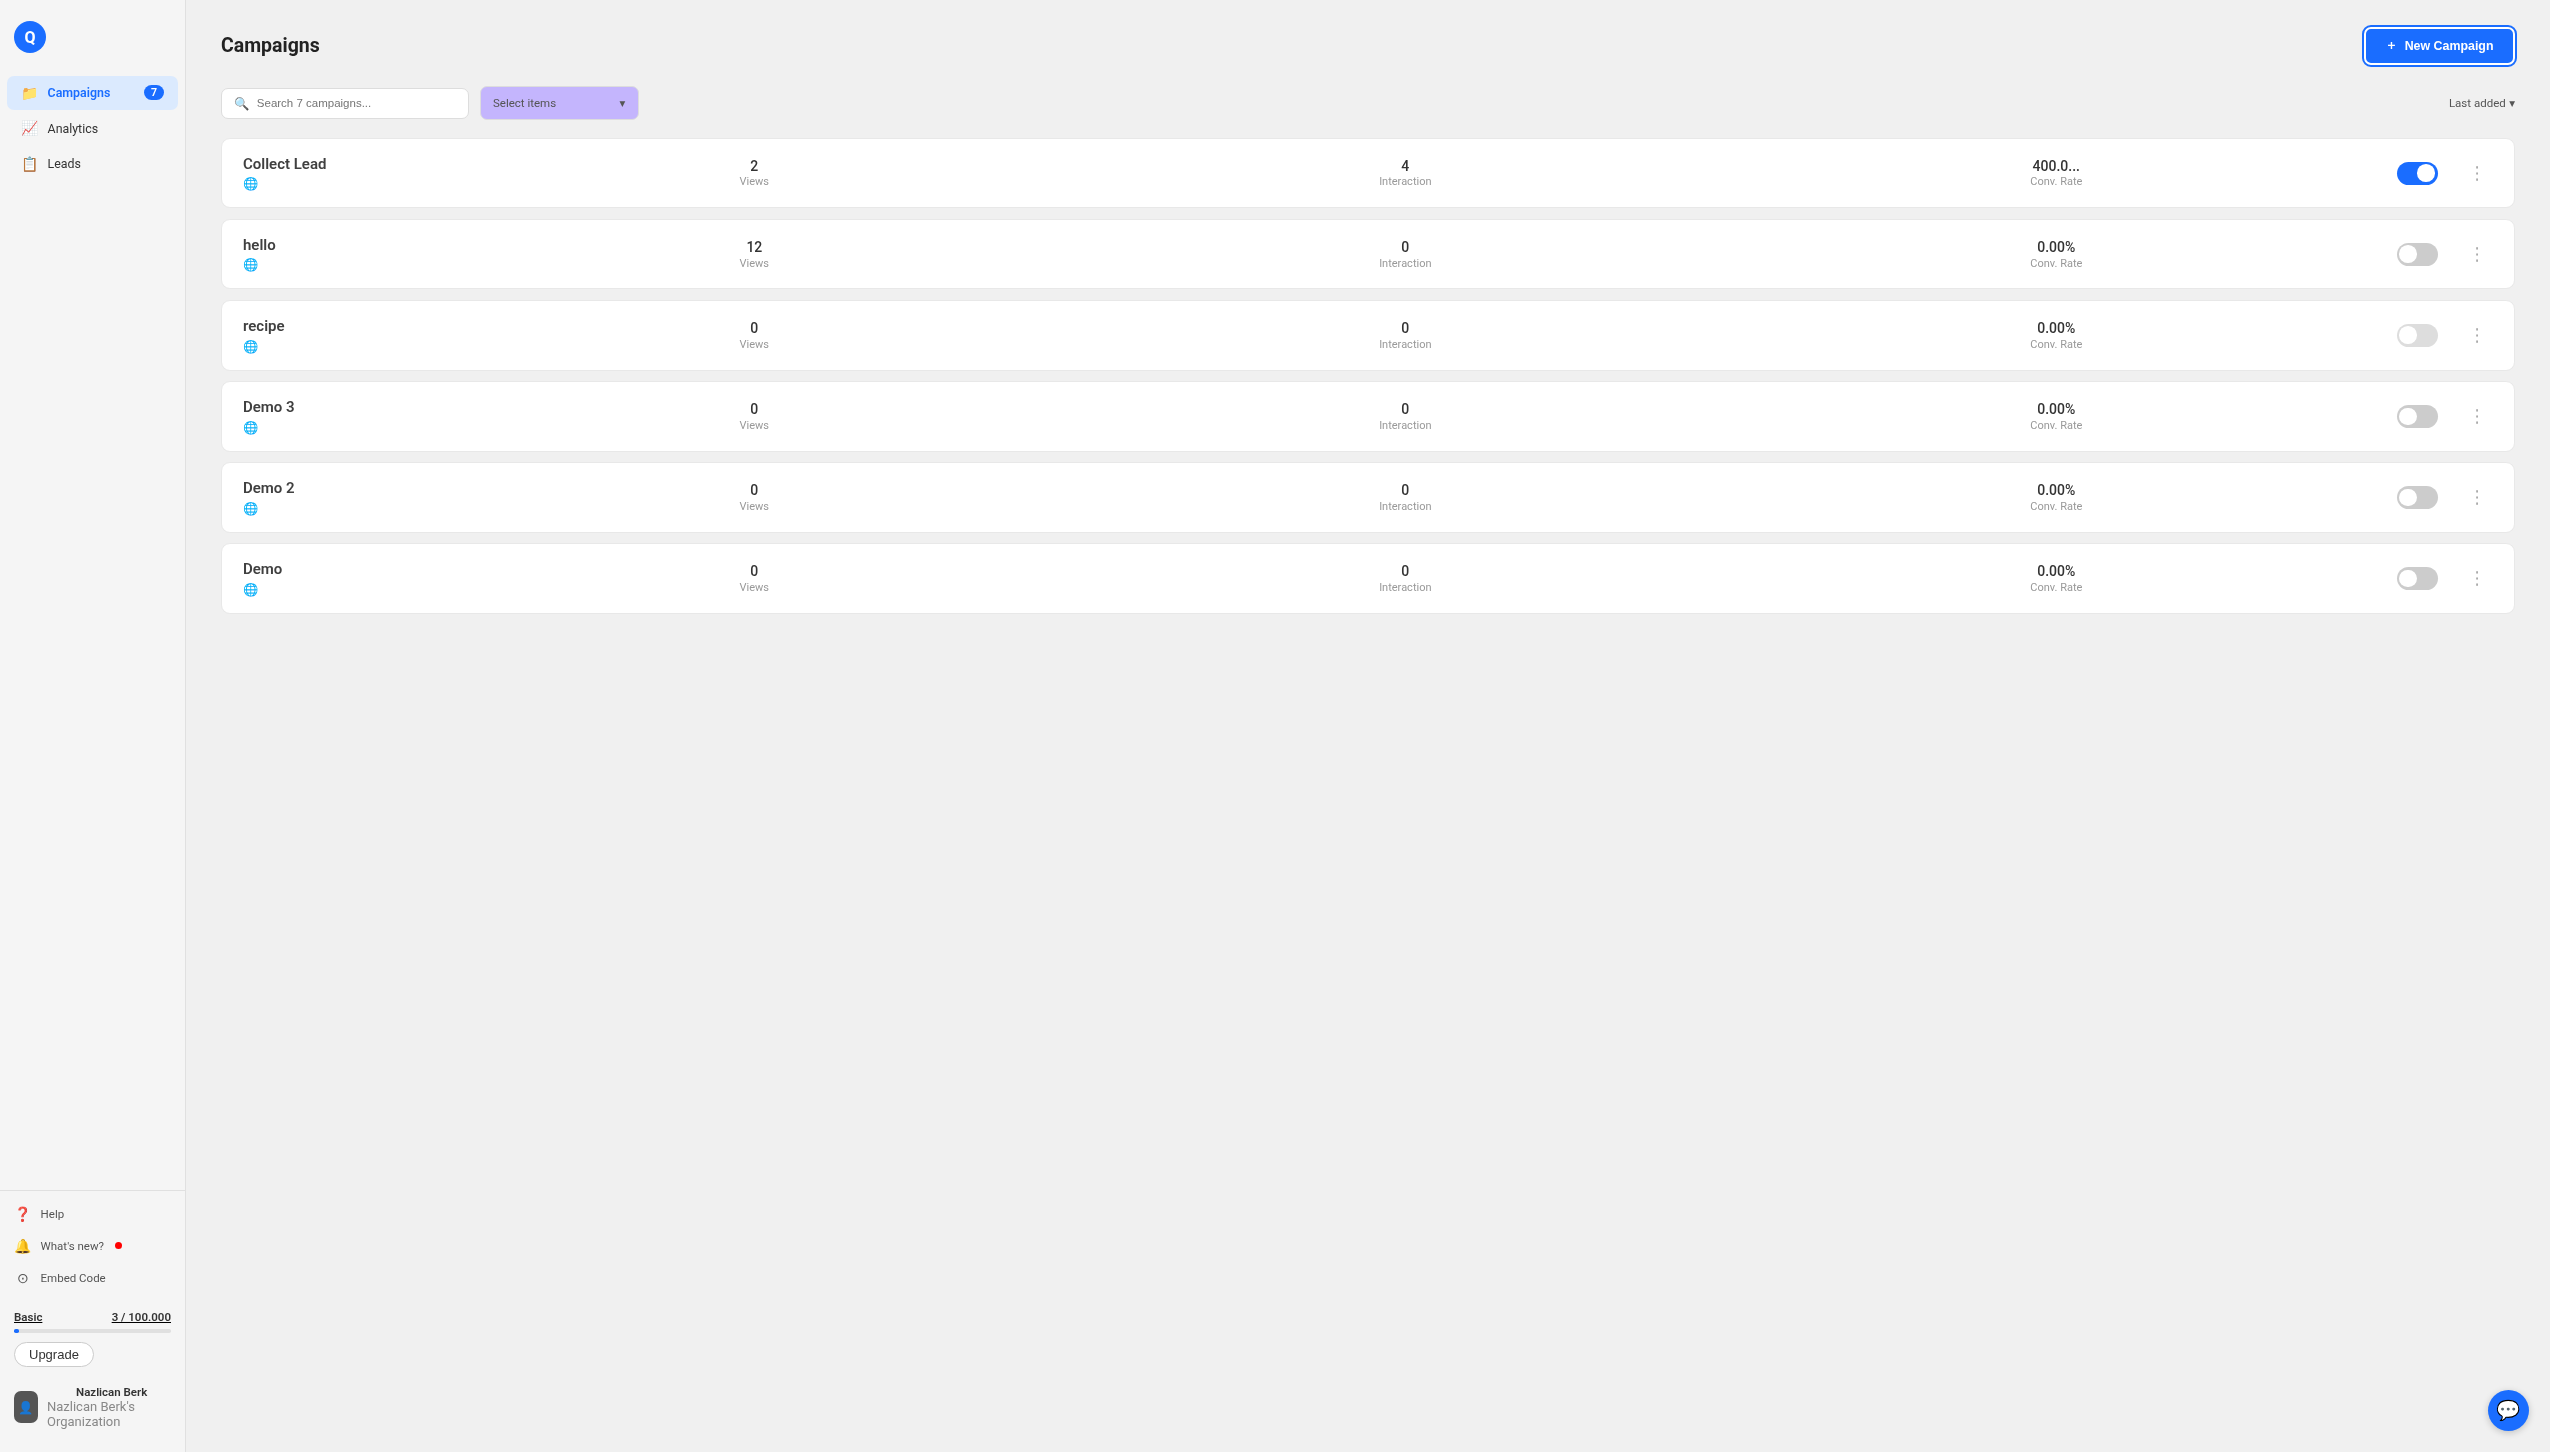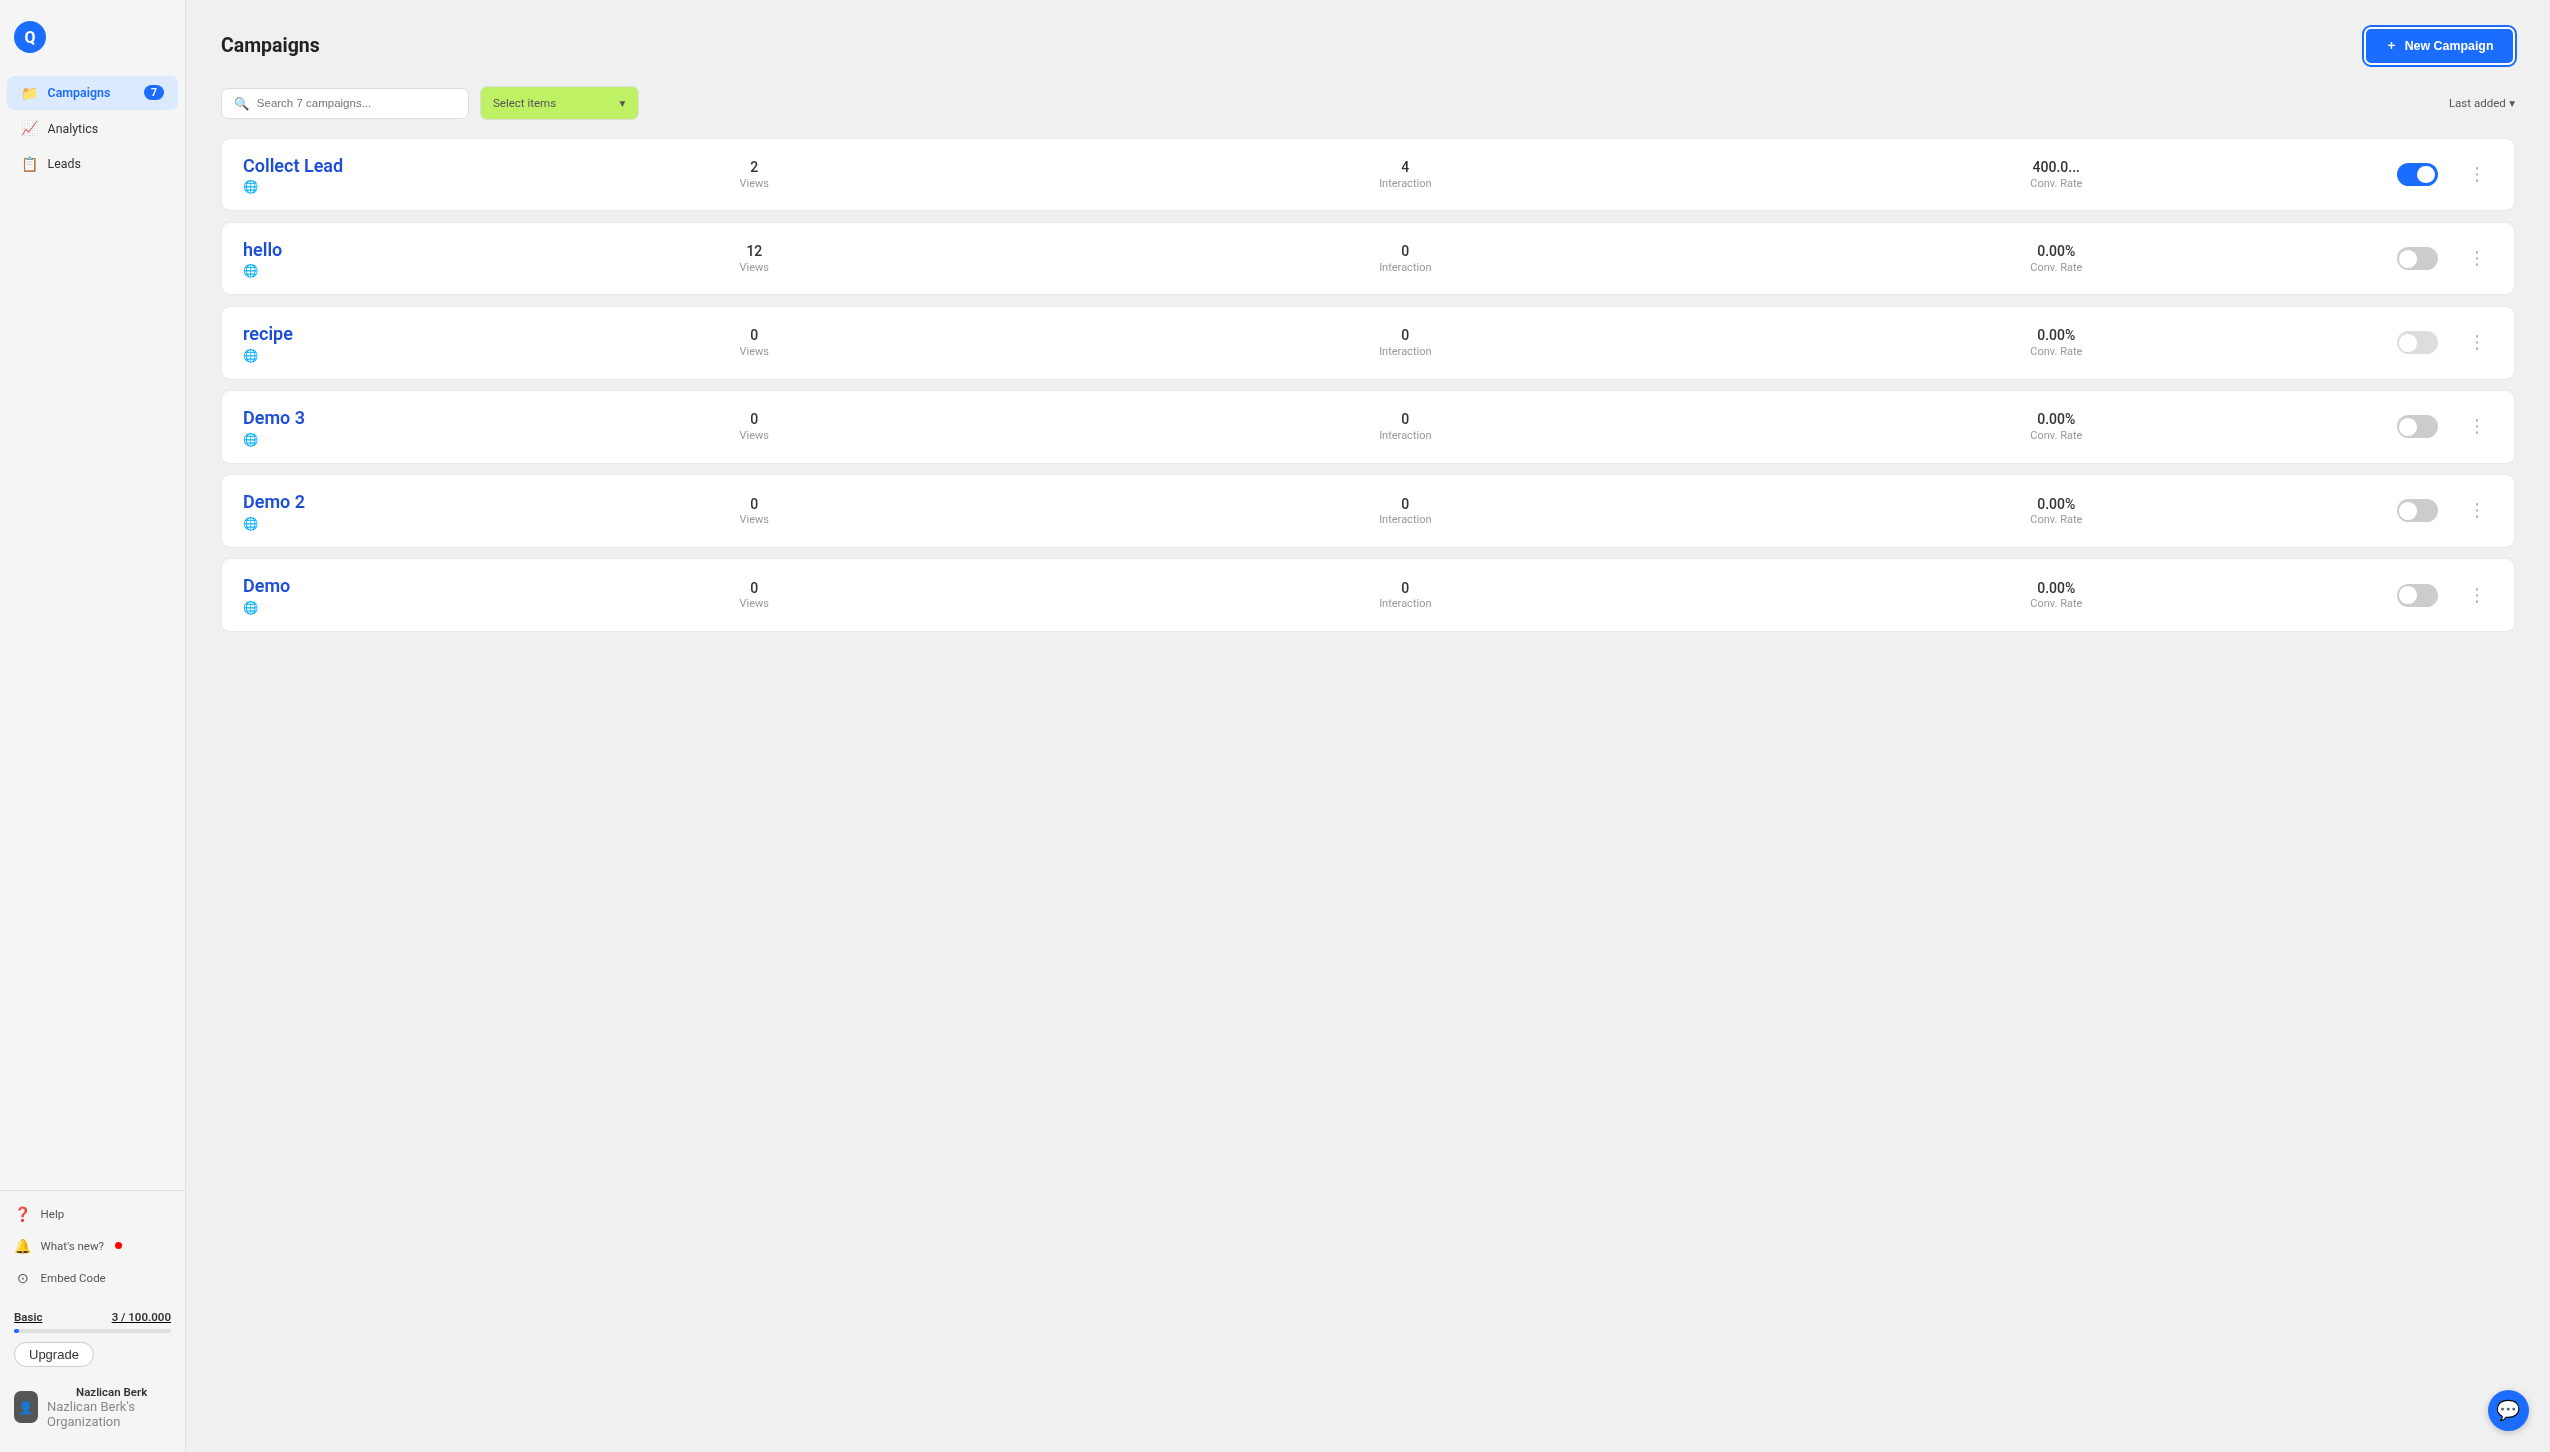--- a/index.html
+++ b/index.html
@@ -176,21 +176,21 @@
     .search-box input {
       border: none;
       outline: none;
       font-size: 11.5px;
       color: #888;
       background: transparent;
       width: 100%;
     }
     .search-icon { color: #aaa; font-size: 12.4px; }
     .select-dropdown {
-      background: #bef264;
+      background: #c4b5fd;
       border: 0.9px solid #ddd;
       border-radius: 7px;
       padding: 8.9px 12.4px;
       font-size: 11.5px;
       color: #555;
       display: flex;
       align-items: flex-start;
       gap: 7px;
       cursor: pointer;
       min-width: 159px;
@@ -211,21 +211,21 @@
       background: white;
       border-radius: 8.9px;
       padding: 16px 21px;
       margin-bottom: 10.6px;
       display: flex;
       align-items: center;
       gap: 17.7px;
       border: 0.9px solid #e8e8e8;
     }
     .campaign-info { flex: 0 0 177px; }
-    .campaign-name { font-weight: 600; font-size: 18px; color: #1d4ed8; margin-bottom: 3.5px; }
+    .campaign-name { font-weight: 600; font-size: 15px; color: #404040; margin-bottom: 3.5px; }
     .campaign-globe { color: #aaa; font-size: 12.4px; }
     .campaign-stat {
       flex: 1;
       text-align: center;
     }
     .stat-value { font-size: 14px; font-weight: 500; color: #333; }
     .stat-label { font-size: 11px; color: #999; margin-top: 1.8px; }
     .toggle-wrap { flex: 0 0 53px; display: flex; justify-content: center; }
     .toggle {
       width: 41px;

